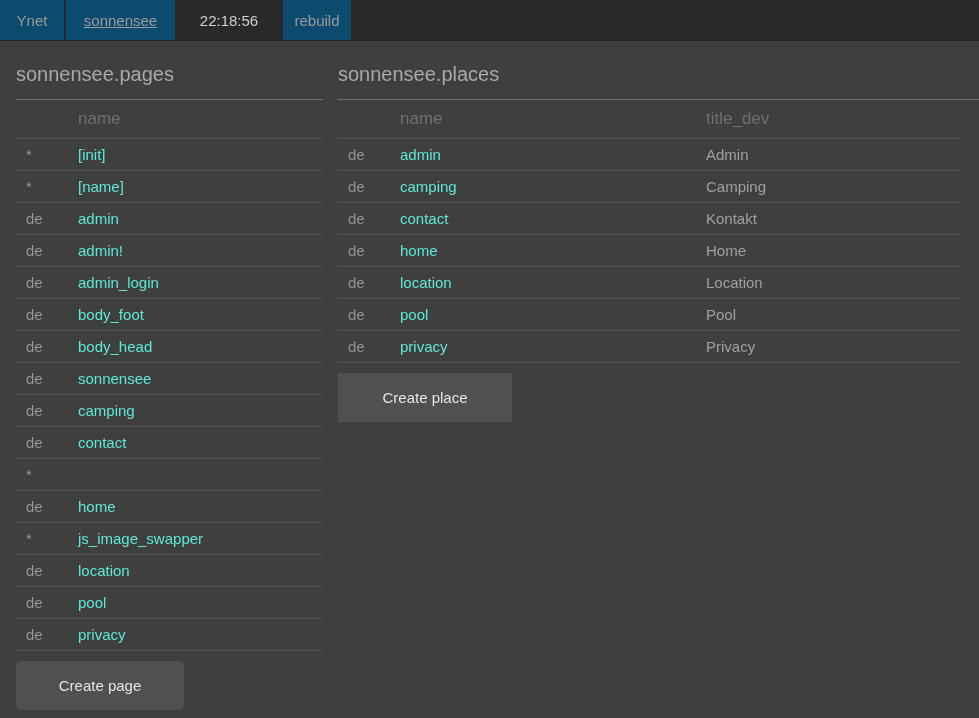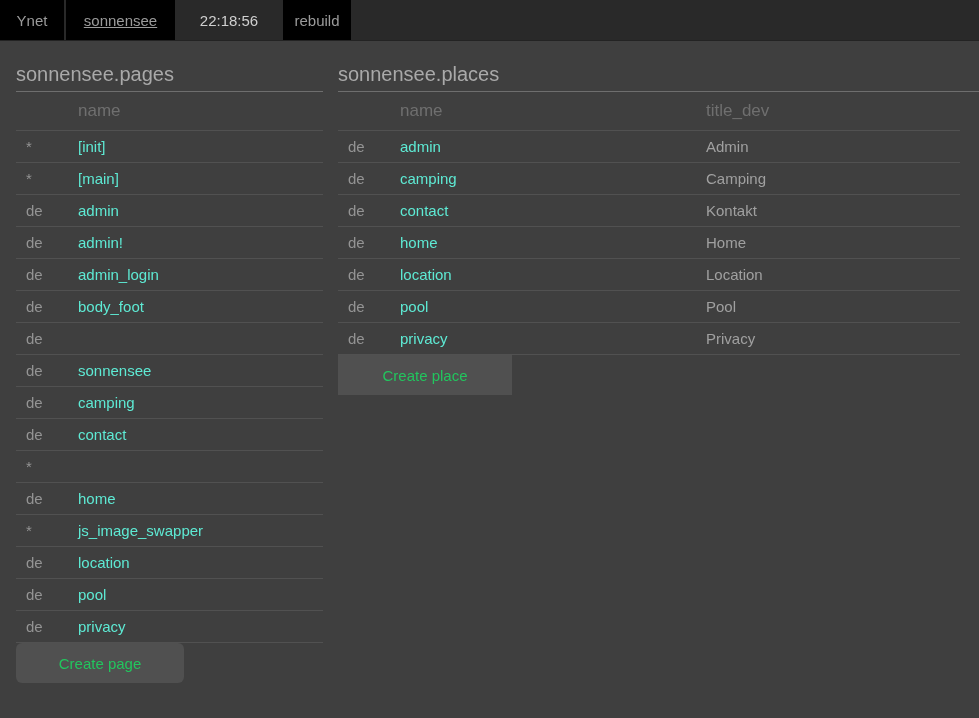--- a/index.html
+++ b/index.html
@@ -18,21 +18,21 @@
 
   
   .topbar {
     height: 40px;
     background: #292929;
     border-bottom: 1px solid #232323;
     display: flex;
     align-items: stretch;
   }
   .topbar .tab {
-    background: #000000;
+    background: #0c4a6e;
     color: #9b9b9b;
     font-size: 15px;
     display: flex;
     align-items: center;
     justify-content: center;
     margin-right: 2px;
     cursor: pointer;
     user-select: none;
   }
   .tab-ynet { width: 64px; }
@@ -54,21 +54,21 @@
     padding-left: 16px;
   }
   .panel-pages { width: 307px; margin-right: 15px; flex: none; }
   .panel-places { flex: 1; min-width: 0; }
 
   .panel-title {
     margin-top: 22px;
     font-size: 20px;
     line-height: 23px;
     color: #a9a9a9;
-    padding-bottom: 5px;
+    padding-bottom: 13px;
     border-bottom: 1px solid #6e6e6e;
     white-space: nowrap;
     overflow: hidden;
   }
 
   .tbl { width: 100%; }
   .panel-places .tbl { width: 622px; }
 
   .tbl-header {
     height: 38px;
@@ -96,24 +96,25 @@
   .panel-places .col-name { flex: none; width: 306px; }
   .col-titledev { flex: 1; min-width: 0; color: #a0a0a0; white-space: nowrap; }
   .name-link {
     color: #5eead4;
     text-decoration: none;
     cursor: pointer;
   }
   .hdr-name { color: #6f6f6f; }
 
   .create-btn {
-    height: 40px;
+    margin-top: 10px;
+    height: 49px;
     background: #505050;
     border: none;
-    color: #22c55e;
+    color: #e5e5e5;
     font-size: 15px;
     font-family: "Liberation Sans", sans-serif;
     cursor: pointer;
     display: block;
   }
   .btn-page { width: 168px; border-radius: 6px; }
   .btn-place { width: 174px; }
 </style>
 </head>
 <body>
@@ -141,21 +142,21 @@
           <div class="tbl-row">
             <div class="col-lang">*</div>
             <div class="col-name">
               <a class="name-link">[init]</a>
             </div>
           </div>
 
           <div class="tbl-row">
             <div class="col-lang">*</div>
             <div class="col-name">
-              <a class="name-link">[main]</a>
+              <a class="name-link">[name]</a>
             </div>
           </div>
 
           <div class="tbl-row">
             <div class="col-lang">de</div>
             <div class="col-name">
               <a class="name-link">admin</a>
             </div>
           </div>
 
@@ -175,20 +176,23 @@
 
           <div class="tbl-row">
             <div class="col-lang">de</div>
             <div class="col-name">
               <a class="name-link">body_foot</a>
             </div>
           </div>
 
           <div class="tbl-row">
             <div class="col-lang">de</div>
+            <div class="col-name">
+              <a class="name-link">body_head</a>
+            </div>
           </div>
 
           <div class="tbl-row">
             <div class="col-lang">de</div>
             <div class="col-name">
               <a class="name-link">sonnensee</a>
             </div>
           </div>
 
           <div class="tbl-row">

